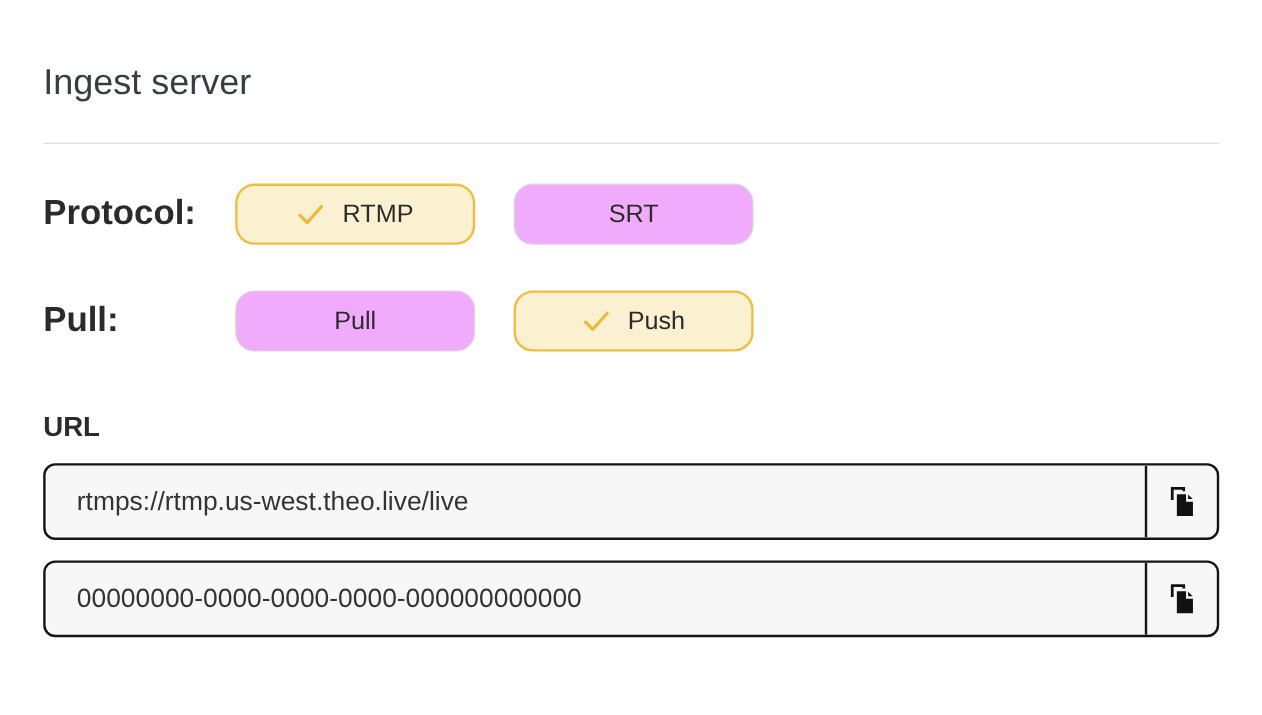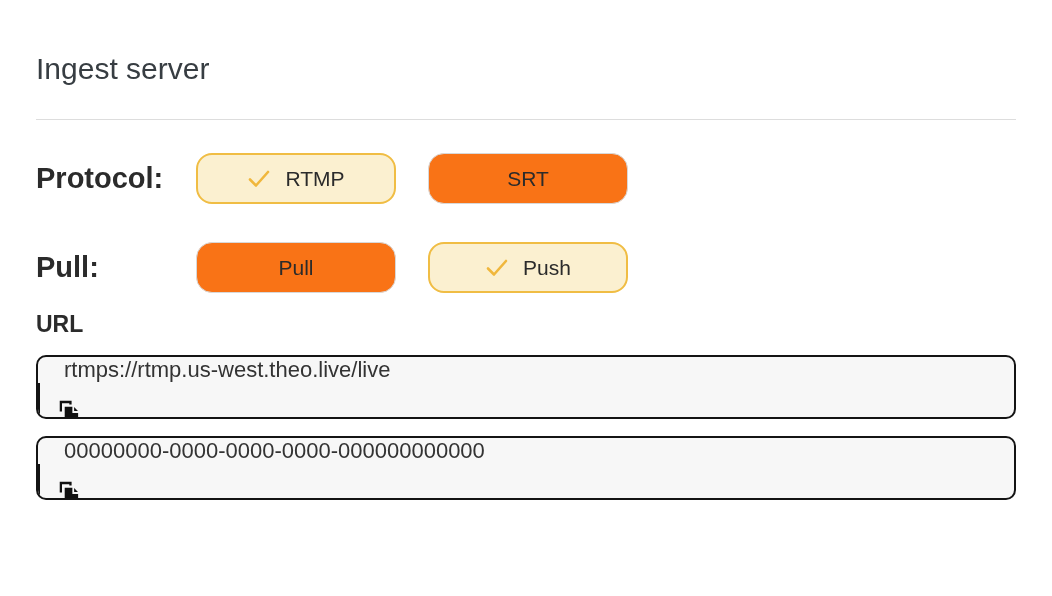--- a/index.html
+++ b/index.html
@@ -49,57 +49,56 @@
     font-size: 29px;
     font-weight: 600;
     color: #2b2b2b;
   }
 
   .toggle-btn {
     width: 200px;
     height: 51px;
     margin-right: 32px;
     border-radius: 16px;
-    background: #f97316;
+    background: #f0abfc;
     border: 1px solid var(--unselected-border);
     font-family: inherit;
     font-size: 21px;
     color: #2b2b2b;
     display: flex;
     align-items: center;
     justify-content: center;
     gap: 14px;
     cursor: pointer;
   }
   .toggle-btn.selected {
     border: 2px solid var(--accent-border);
     background: var(--accent-bg);
     text-align: center;
   }
   .check-icon { color: var(--accent-check); display: inline-flex; }
 
   .field-label {
     display: block;
-    margin-top: 17px;
+    margin-top: 48px;
     font-size: 23px;
     font-weight: 600;
     color: #2b2b2b;
     line-height: 28px;
   }
 
   .input-group {
     margin-top: 17px;
     height: 64px;
     border: 2px solid var(--input-border);
     border-radius: 10px;
     background: var(--input-bg);
     display: flex;
     align-items: stretch;
     overflow: hidden;
-    flex-direction: column;
   }
   .text-input {
     flex: 1;
     border: none;
     outline: none;
     background: transparent;
     font-family: inherit;
     font-size: 22px;
     color: #333333;
     padding: 0 20px 0 26px;

